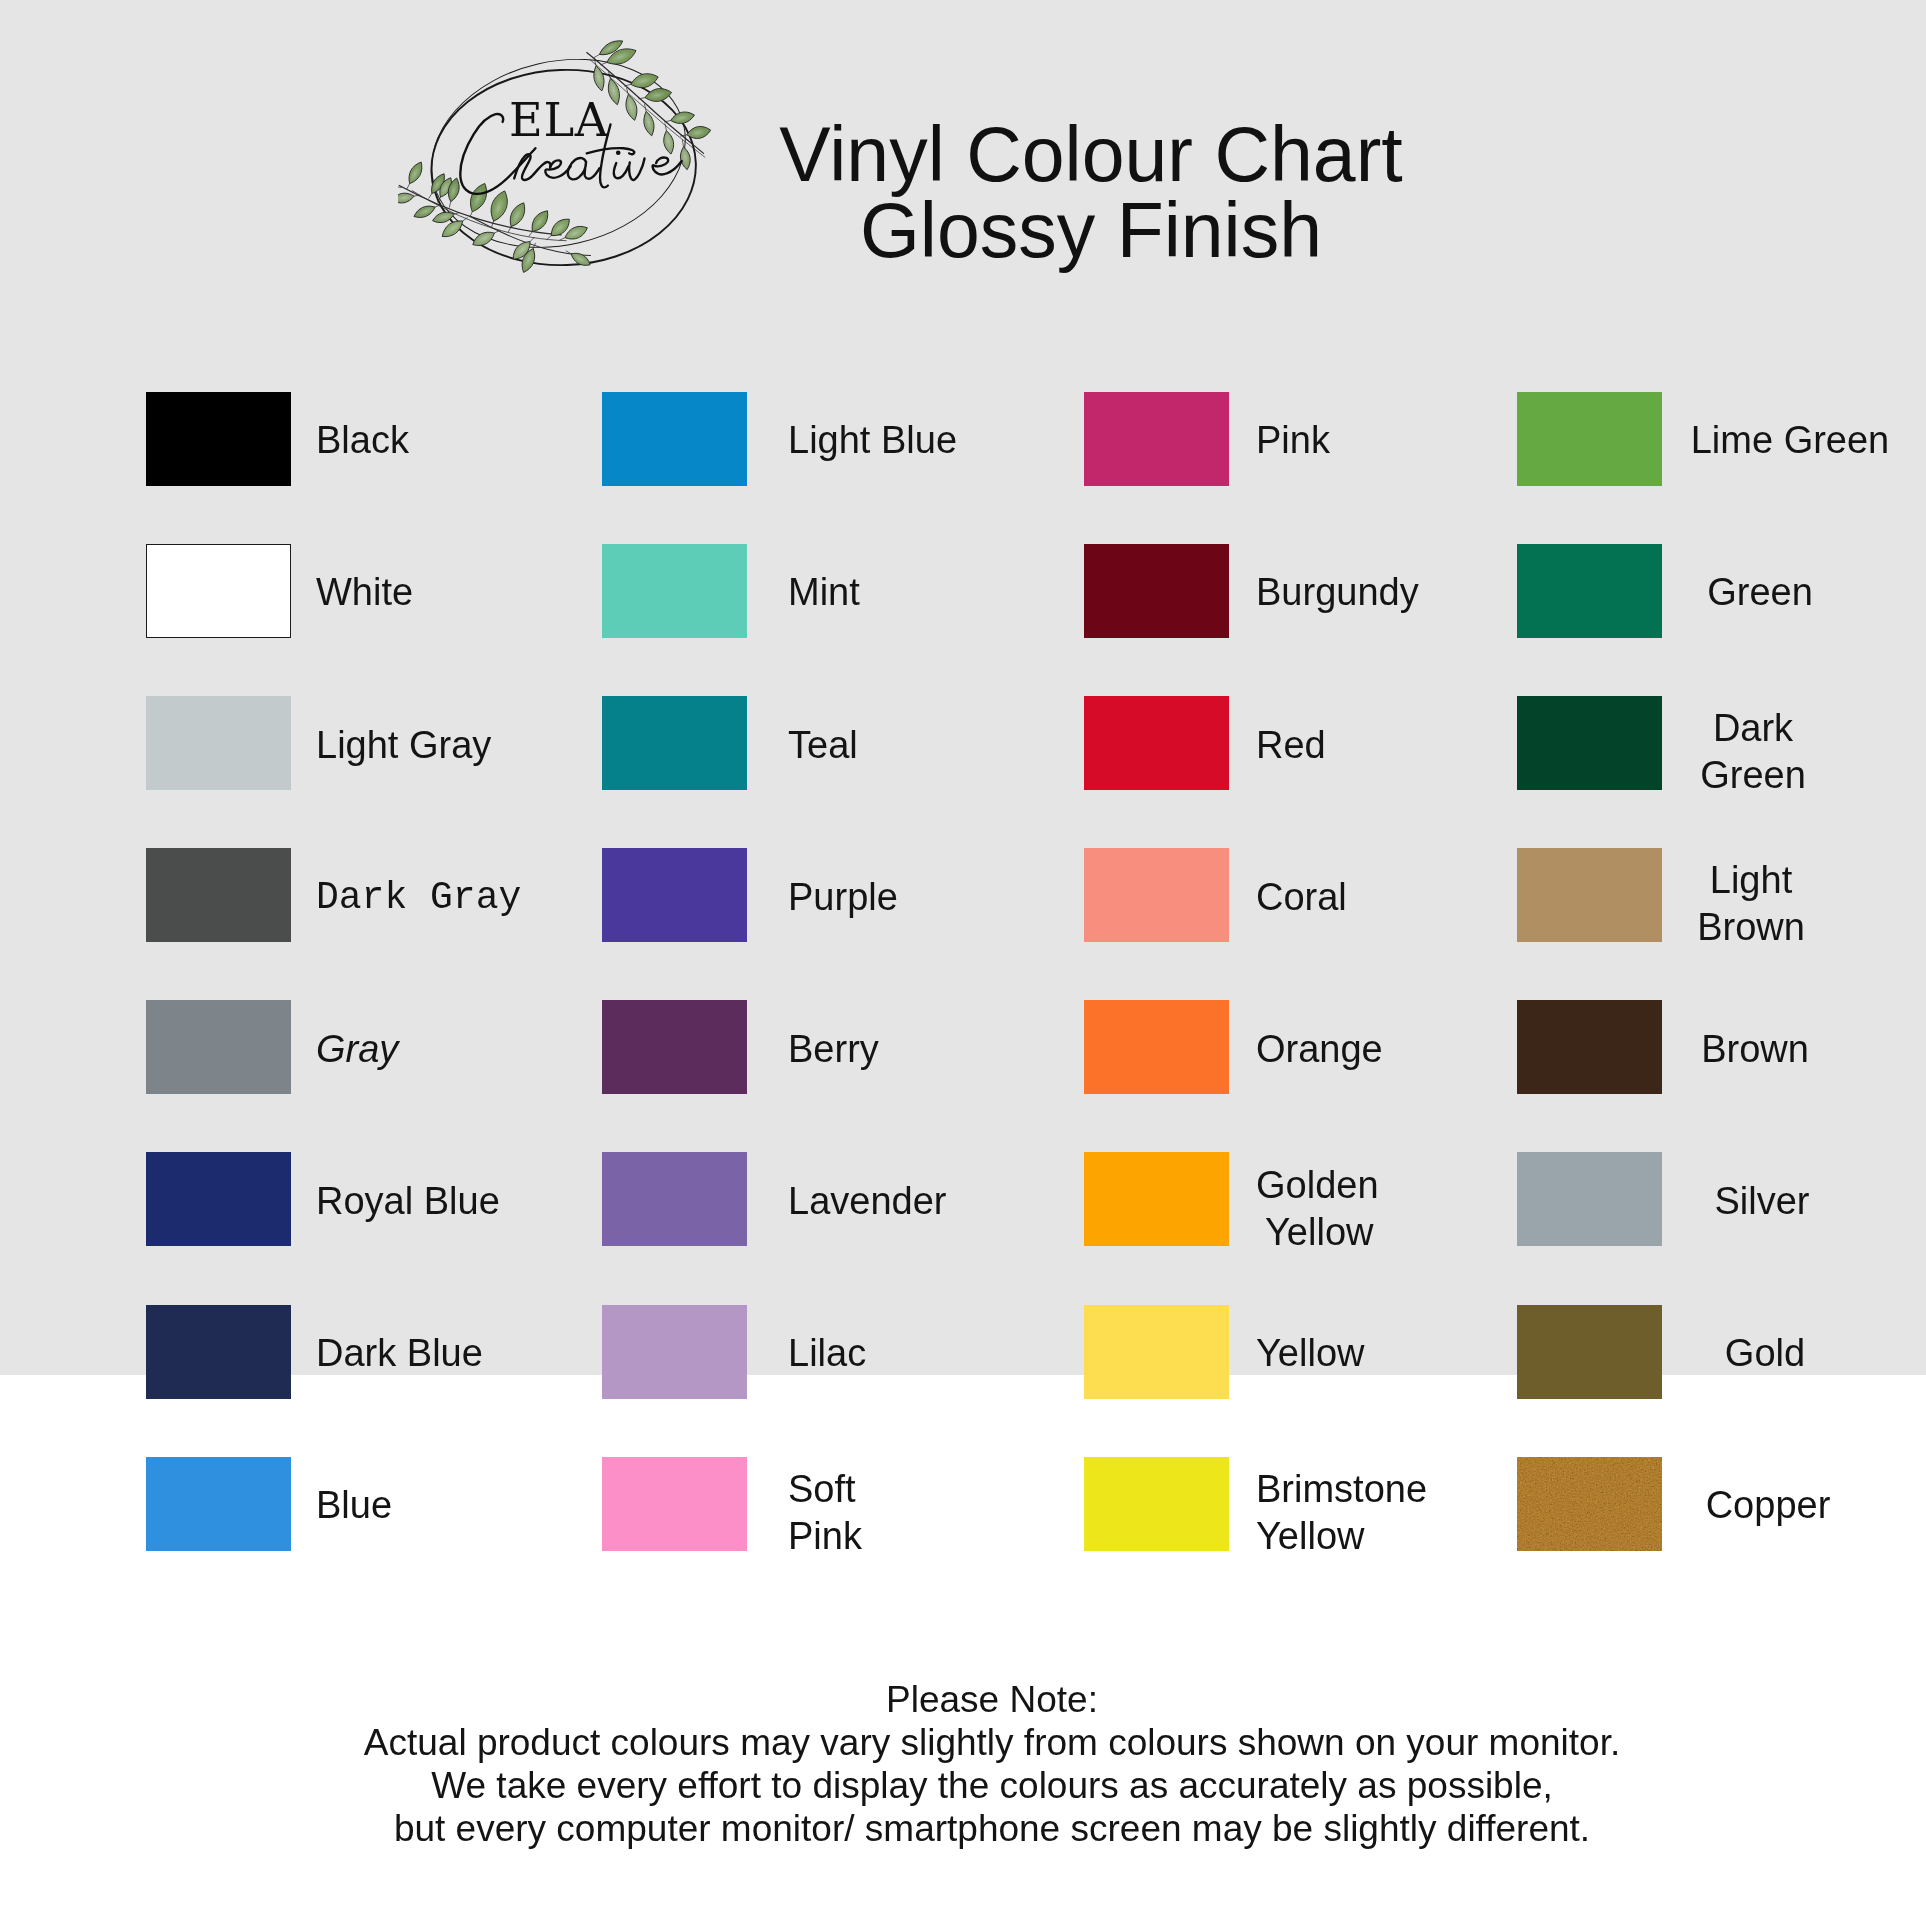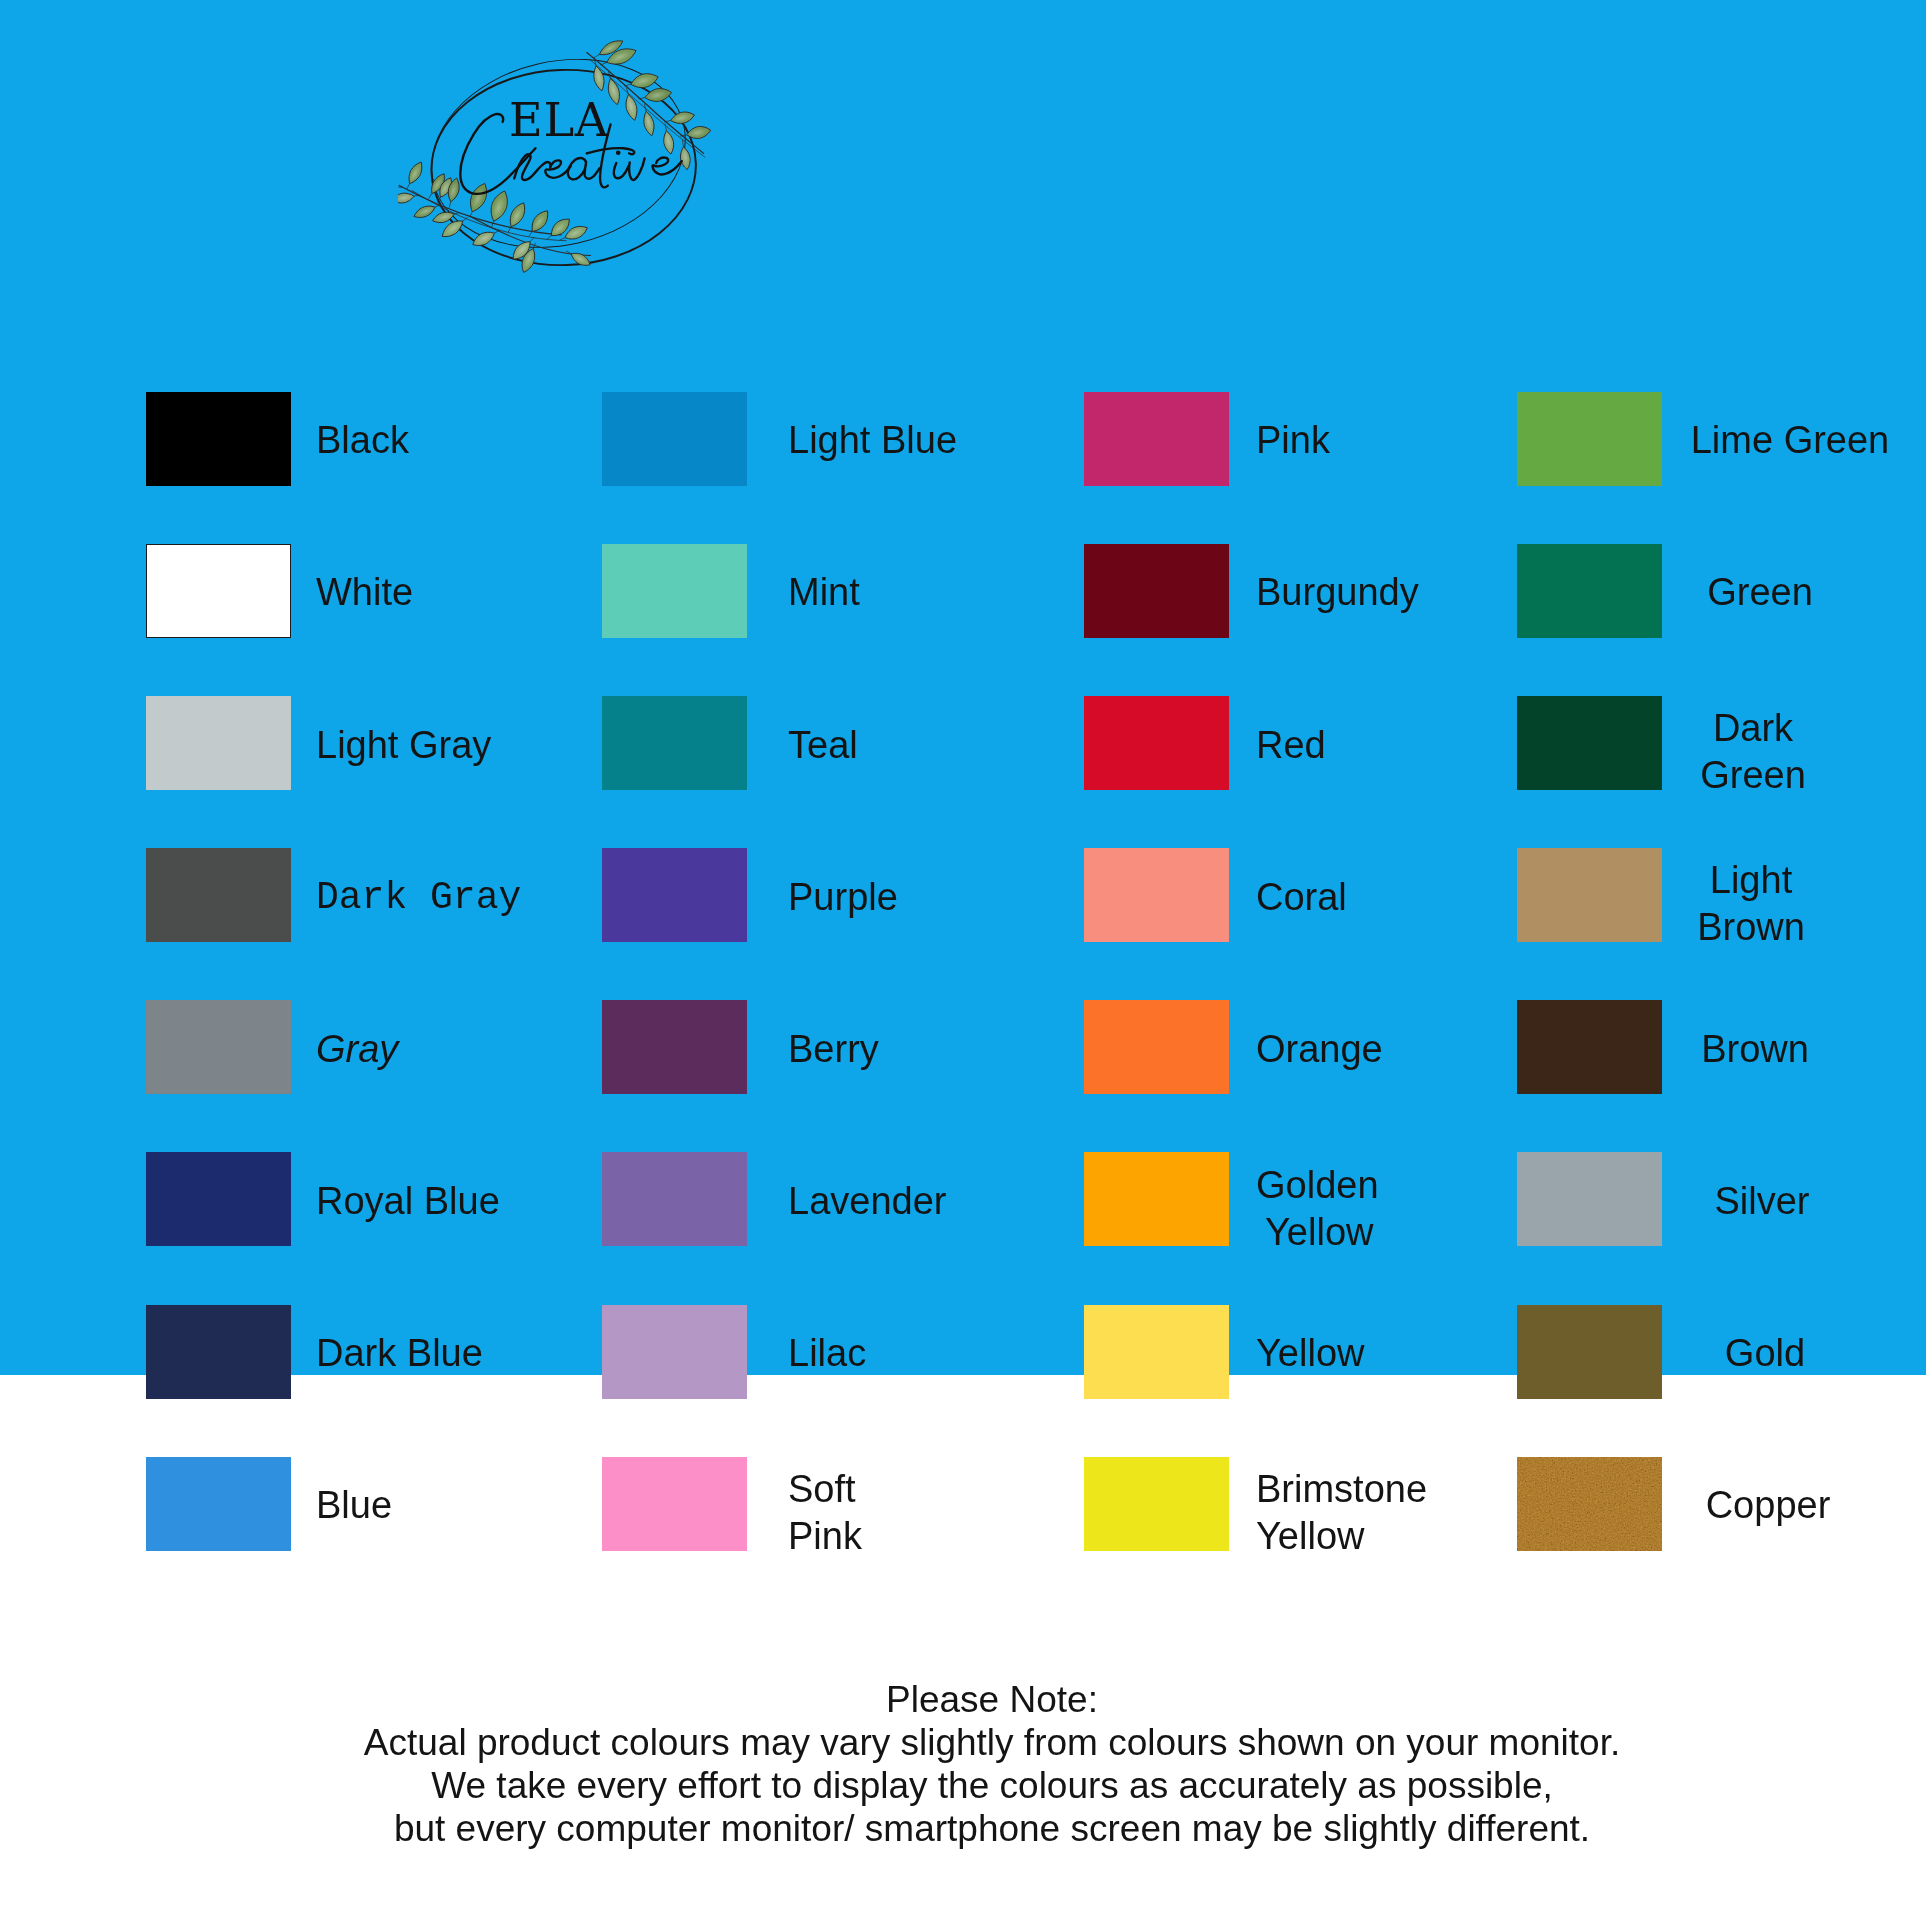--- a/index.html
+++ b/index.html
@@ -1,19 +1,19 @@
 <!DOCTYPE html>
 <html style="font-size:10.3px"><head>
 <meta charset="utf-8">
 <title>Vinyl Colour Chart</title>
 <style>
   html,body{margin:0;padding:0;}
   body{width:1926px;height:1926px;background:#ffffff;overflow:hidden;
        font-family:"Liberation Sans",sans-serif;-webkit-font-smoothing:antialiased;}
-  #page{position:relative;width:1926px;height:1375px;background:#0ea5e9;}
+  #page{position:relative;width:1926px;height:1375px;background:#e5e5e5;}
   #logo{position:absolute;left:398px;top:39px;width:321px;height:257px;}
   #title{position:absolute;left:770px;top:116px;width:642px;color:#111;text-align:center;
          font-size:77px;line-height:76px;font-weight:400;letter-spacing:0px;}
   .sw{position:absolute;}
   .lbl{position:absolute;color:#141414;font-size:38px;line-height:47px;white-space:pre;}
   #note{position:absolute;left:29px;top:1678px;width:1926px;text-align:center;color:#141414;
         font-size:37px;line-height:43px;}
 </style>
 </head>
 <body>
@@ -357,20 +357,24 @@
       <path d="M331 133C326 151 320 174 317 194C314 211 314 223 317 228C319 232 323 232 327 228"></path>
       <path d="M294 178C311 173 333 169 351 170C363 171 369 174 368 177C367 180 363 180 360 178"></path>
       <path d="M340 193C337 200 335 208 337 213C339 218 345 218 350 213C354 209 357 203 359 198"></path>
       <path d="M361 192C359 201 360 212 363 217C366 222 371 219 376 209C380 201 383 192 384 186"></path>
       <path d="M402 193C404 187 411 183 418 185C422 187 422 192 416 195C410 198 403 199 399 197C395 195 396 201 400 206C405 211 412 212 419 209C428 206 436 198 442 190"></path>
     </g>
     <circle cx="343" cy="177" r="3.6" fill="#111"></circle>
   </svg>
   </div>
 
+  <div id="title">
+    <div>Vinyl Colour Chart</div>
+    <div>Glossy Finish</div>
+  </div>
 
   <div id="grid">
       <div class="sw" style="left: 146px; top: 392px; width: 145px; height: 94px; background: rgb(0, 0, 0);"></div>
       <div class="lbl" style="left: 316px; top: 417px;"><div>Black</div></div>
       <div class="sw" style="left: 146px; top: 544px; width: 143px; height: 92px; background: rgb(255, 255, 255); border: 1.3px solid rgb(27, 27, 27);"></div>
       <div class="lbl" style="left: 316px; top: 569px;"><div>White</div></div>
       <div class="sw" style="left: 146px; top: 696px; width: 145px; height: 94px; background: rgb(194, 202, 204);"></div>
       <div class="lbl" style="left: 316px; top: 722px;"><div>Light Gray</div></div>
       <div class="sw" style="left: 146px; top: 848px; width: 145px; height: 94px; background: rgb(74, 77, 76);"></div>
       <div class="lbl" style="left: 316px; top: 874px; font-family: Liberation Mono, monospace;"><div>Dark Gray</div></div>

